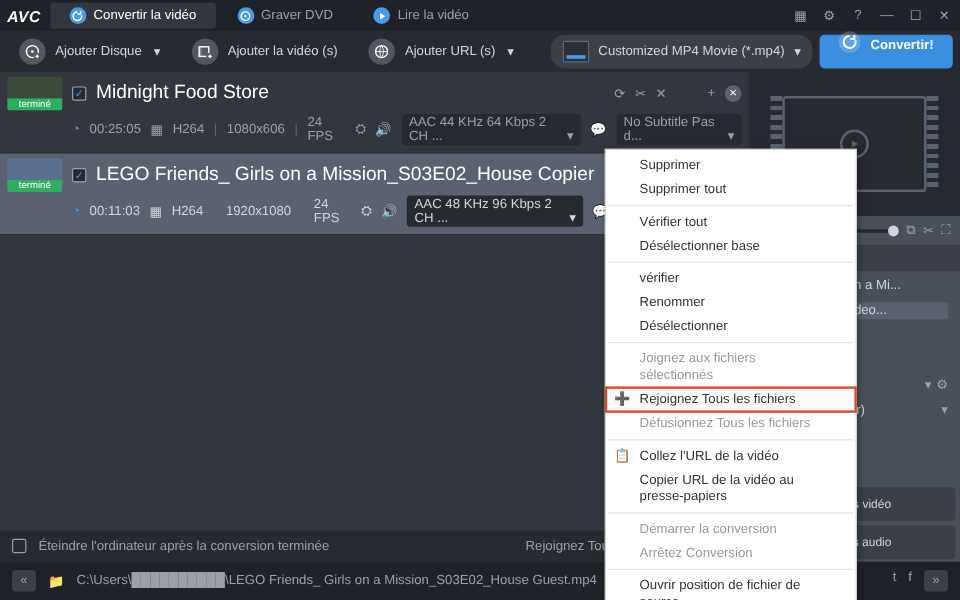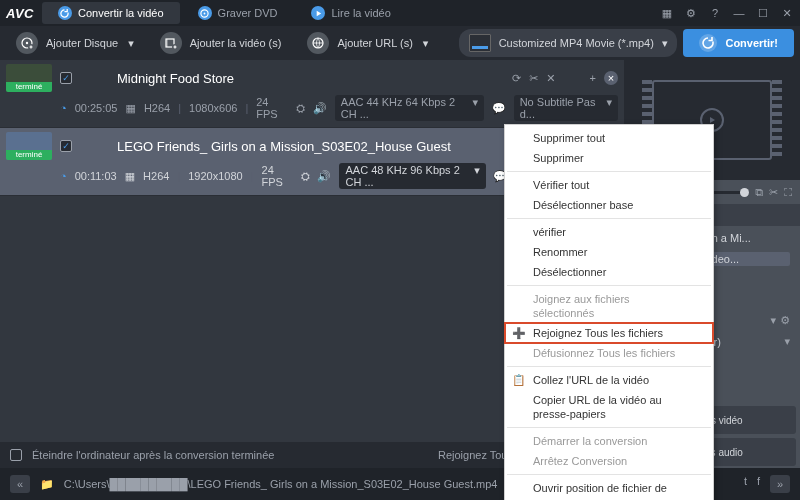--- a/index.html
+++ b/index.html
@@ -38,42 +38,42 @@
   .title-icons span{width:14px;display:flex;align-items:center;justify-content:center;cursor:pointer;}
   
   .toolbar{height:34px;background:var(--bg-darker);display:flex;align-items:center;padding:0 6px;gap:6px;}
   .tool-btn{display:flex;align-items:center;gap:8px;height:28px;padding:0 10px;color:var(--text);border-radius:3px;cursor:pointer;}
   .tool-btn .round{width:22px;height:22px;border-radius:50%;background:#52585f;display:flex;align-items:center;justify-content:center;color:#fff;}
   .chev{margin-left:2px;}
   .toolbar-spacer{flex:1;}
   .format-sel{height:28px;background:var(--bg-panel);display:flex;align-items:center;gap:8px;padding:0 10px;border-radius:12px;color:var(--text);cursor:pointer;}
   .format-thumb{width:22px;height:18px;background:#2b2f36;border:1px solid #666;border-radius:1px;position:relative;}
   .format-thumb::after{content:"";position:absolute;left:2px;right:2px;bottom:2px;height:3px;background:var(--accent);}
-  .convert-btn{height:28px;background:var(--convert);color:#fff;font-weight:bold;font-size:12px;display:flex;align-items:center;gap:8px;padding:0 16px;border-radius:4px;cursor:pointer;}
+  .convert-btn{height:28px;background:var(--convert);color:#fff;font-weight:bold;font-size:12px;display:flex;align-items:flex-end;gap:8px;padding:13px 16px;border-radius:4px;cursor:pointer;}
   .convert-btn .refresh{width:18px;height:18px;border-radius:50%;background:rgba(255,255,255,0.2);display:flex;align-items:center;justify-content:center;}
   
   .main{display:flex;height:408px;}
   .list-area{flex:1;display:flex;flex-direction:column;background:var(--bg-app);}
   .rows{flex:1;overflow:hidden;}
   .row{padding:4px 6px 6px 6px;border-bottom:1px solid #2a2e35;}
   .row.selected{background:var(--selected);}
   .row.selected .info-line{color:var(--text);}
   .row-top{display:flex;align-items:center;gap:8px;}
   .thumb{width:46px;height:28px;background:#3b4d3a;border-radius:2px;position:relative;overflow:hidden;}
   .thumb.t2{background:#5a7090;}
   .thumb .badge{position:absolute;bottom:0;left:0;right:0;background:var(--badge);color:#fff;font-size:8px;text-align:center;line-height:10px;}
   .check{width:12px;height:12px;border:1px solid var(--text-dim);border-radius:2px;display:flex;align-items:center;justify-content:center;background:var(--bg-darker);}
   .check.on::after{content:"✓";font-size:9px;color:var(--accent);}
-  .title-text{flex:1;color:#fff;font-size:13px;margin-left:37px;}
+  .title-text{flex:1;color:#fff;font-size:16px;}
   .row-actions{display:flex;gap:8px;color:var(--text-dim);align-items:center;}
   .row-actions span{cursor:pointer;display:flex;}
   .add-round{width:14px;height:14px;border-radius:50%;background:var(--text-dimmer);color:#fff;display:flex;align-items:center;justify-content:center;font-size:11px;line-height:1;}
   .info-line{display:flex;align-items:center;gap:8px;color:var(--text-dim);font-size:10px;margin-top:3px;margin-left:54px;}
   .info-line .clk{color:var(--accent);}
-  .pill{background:var(--bg-darker);padding:1px 6px;border-radius:3px;display:flex;align-items:flex-start;gap:6px;cursor:pointer;}
+  .pill{background:var(--bg-darker);padding:1px 6px;border-radius:3px;display:flex;align-items:flex-end;gap:6px;cursor:pointer;}
   .sep{color:var(--text-dimmer);}
   
   .footer1{height:26px;background:var(--bg-darker);display:flex;align-items:center;padding:0 10px;gap:10px;color:var(--text-dim);font-size:10px;}
   .footer1 .spacer{flex:1;}
   .toggle{width:36px;height:16px;border-radius:8px;background:#1a1d23;position:relative;cursor:pointer;}
   .toggle .knob{position:absolute;left:1px;top:1px;width:14px;height:14px;border-radius:50%;background:#666;}
   .toggle .lbl{position:absolute;right:4px;top:2px;font-size:8px;color:var(--orange);}
   .statusbar{height:32px;background:var(--bg-header);display:flex;align-items:center;padding:0 10px;gap:10px;color:var(--text-dim);font-size:10px;}
   .sb-btn{width:20px;height:18px;background:var(--bg-panel);border-radius:3px;display:flex;align-items:center;justify-content:center;cursor:pointer;}
   .statusbar .spacer{flex:1;}
@@ -242,21 +242,21 @@
             </span>
         </div>
       </div>
 
       <div class="row selected">
         <div class="row-top">
           <div class="thumb t2">
               <div class="badge">terminé</div>
             </div>
           <span class="check on"></span>
-          <span class="title-text">LEGO Friends_ Girls on a Mission_S03E02_House Guest</span>
+          <span class="title-text">LEGO Friends_ Girls on a Mission_S03E02_House Copier</span>
           <div class="row-actions">
             <span>⟳</span>
             <span>✂</span>
             <span>✕</span>
             <span style="width:18px"></span>
             <span>+</span>
             <span class="add-round">×</span>
           </div>
         </div>
         <div class="info-line">
@@ -352,22 +352,22 @@
   <span>C:\Users\██████████\LEGO Friends_ Girls on a Mission_S03E02_House Guest.mp4</span>
   <span class="spacer"></span>
   <span class="social">
     <span>t</span>
     <span>f</span>
     <span class="sb-btn">»</span>
   </span>
 </div>
 
 <div class="ctx" id="ctx">
+    <div class="mi"><span>Supprimer</span></div>
     <div class="mi"><span>Supprimer tout</span></div>
-    <div class="mi"><span>Supprimer</span></div>
     <div class="sep"></div>
     <div class="mi"><span>Vérifier tout</span></div>
     <div class="mi"><span>Désélectionner base</span></div>
     <div class="sep"></div>
     <div class="mi"><span>vérifier</span></div>
     <div class="mi"><span>Renommer</span></div>
     <div class="mi"><span>Désélectionner</span></div>
     <div class="sep"></div>
     <div class="mi dim"><span>Joignez aux fichiers sélectionnés</span></div>
     <div class="mi highlighted"><span class="mico">➕</span><span>Rejoignez Tous les fichiers</span></div>

